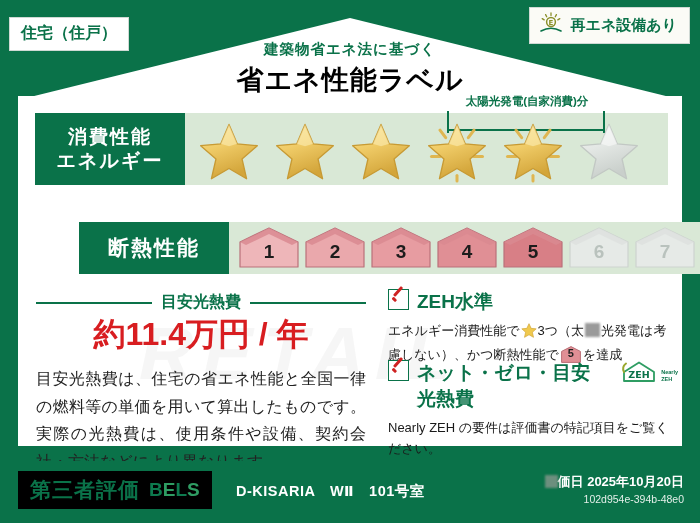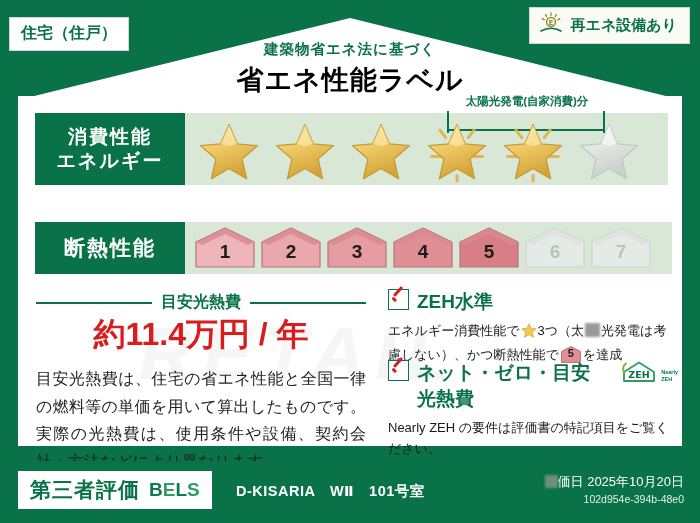--- a/index.html
+++ b/index.html
@@ -56,21 +56,21 @@
   .row-head{
     background:#0a7249;color:#ffffff;font-weight:bold;
     display:flex;flex-direction:column;justify-content:center;align-items:center;
     line-height:1.25;letter-spacing:2px;
   }
   .row-body{background:#d9e8d6;position:relative;display:flex;align-items:center;}
   #row-energy{top:113px;}
   #row-energy .row-head{width:150px;height:72px;font-size:19px;}
   #row-energy .row-body{width:479px;height:72px;padding-left:4px;}
   #row-insul{top:222px;}
-  #row-insul .row-head{width:150px;height:52px;font-size:21px;}
+  #row-insul .row-head{width:150px;height:52px;font-size:21px;margin-left:44px;}
   #row-insul .row-body{width:479px;height:52px;padding-left:8px;}
   
   .stars{display:flex;align-items:center;gap:4px;margin-left:4px;}
   .star{width:72px;height:68px;position:relative;flex:none;}
   
   .solar-bracket{
     position:absolute;left:262px;top:-2px;width:158px;height:22px;
     border:2px solid #0a7249;border-bottom:none;border-top:none;
     box-sizing:border-box;
   }
@@ -139,36 +139,36 @@
     vertical-align:-2px;margin:0 1px;
     filter:blur(1.1px);
   }
   .zeh-logo{display:inline-flex;align-items:flex-end;gap:3px;vertical-align:-6px;margin-left:4px;}
   .zeh-logo .ny{font-size:5.5px;font-weight:bold;color:#0a7249;line-height:1.15;padding-bottom:2px;}
   
   .bottom{
     position:absolute;left:0;bottom:0;width:700px;height:62px;background:#0a7249;
   }
   .bels-plate{
-    position:absolute;left:18px;top:10px;height:38px;background:#ffffff;
+    position:absolute;left:18px;top:10px;height:38px;background:#000000;
     display:flex;align-items:center;padding:0 12px;gap:9px;
   }
   .bels-jp{font-size:21px;font-weight:bold;color:#0a7249;letter-spacing:1px;}
   .bels-en{font-size:19px;font-weight:bold;letter-spacing:0px;}
   .bels-en span:nth-child(1){color:#0d7a4e;}
   .bels-en span:nth-child(2){color:#2f9d63;}
   .bels-en span:nth-child(3){color:#0d7a4e;}
   .bels-en span:nth-child(4){color:#2f9d63;}
   .prop-name{
     position:absolute;left:236px;top:21px;
     font-size:14.5px;font-weight:bold;color:#ffffff;letter-spacing:.5px;
   }
   .eval-date{
     position:absolute;right:16px;top:12px;text-align:right;
-    font-size:13px;font-weight:normal;color:#ffffff;
+    font-size:13px;font-weight:bold;color:#ffffff;
   }
   .eval-id{
     position:absolute;right:16px;top:32px;text-align:right;
     font-size:10.5px;color:#e3efe9;font-family:"Liberation Sans",sans-serif;
   }
   .eval-date .blur-ch{
     display:inline-block;width:13px;height:13px;background:#6c8f7e;
     vertical-align:-2px;filter:blur(1px);
   }
 </style>

